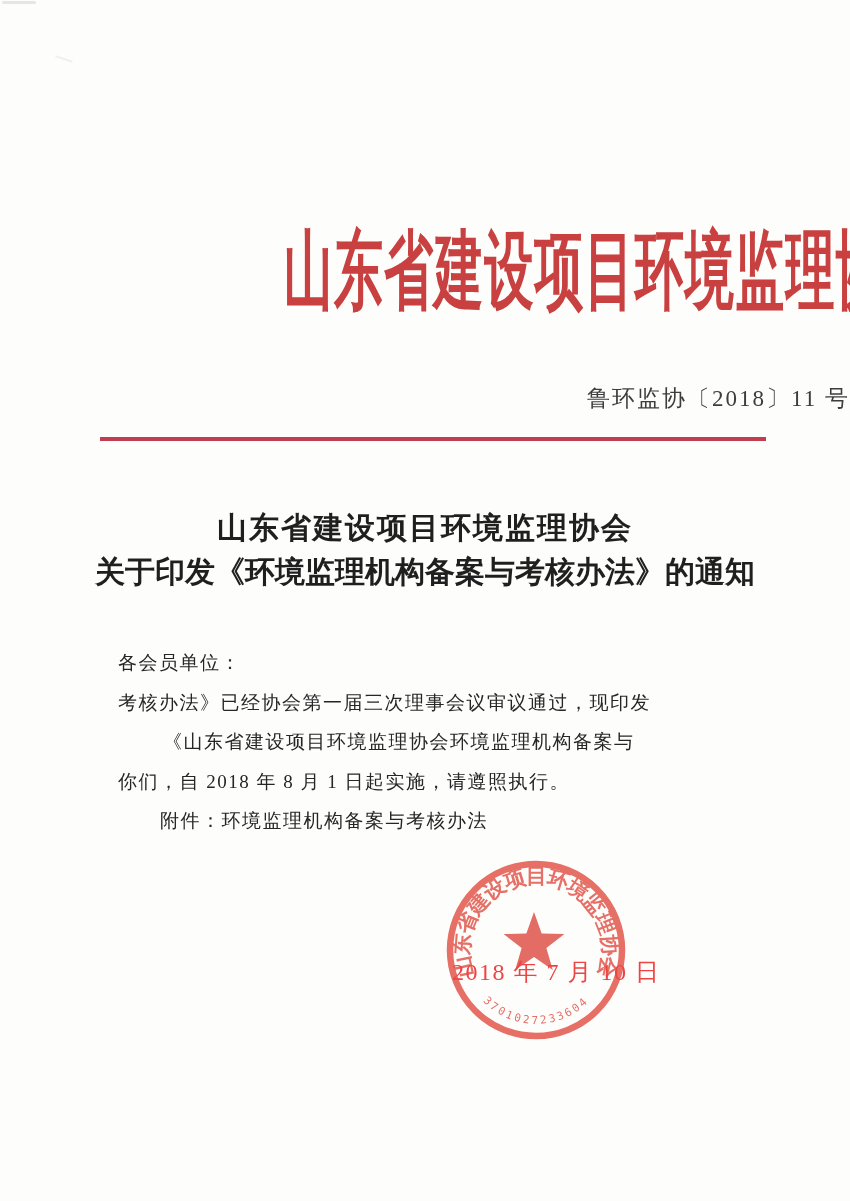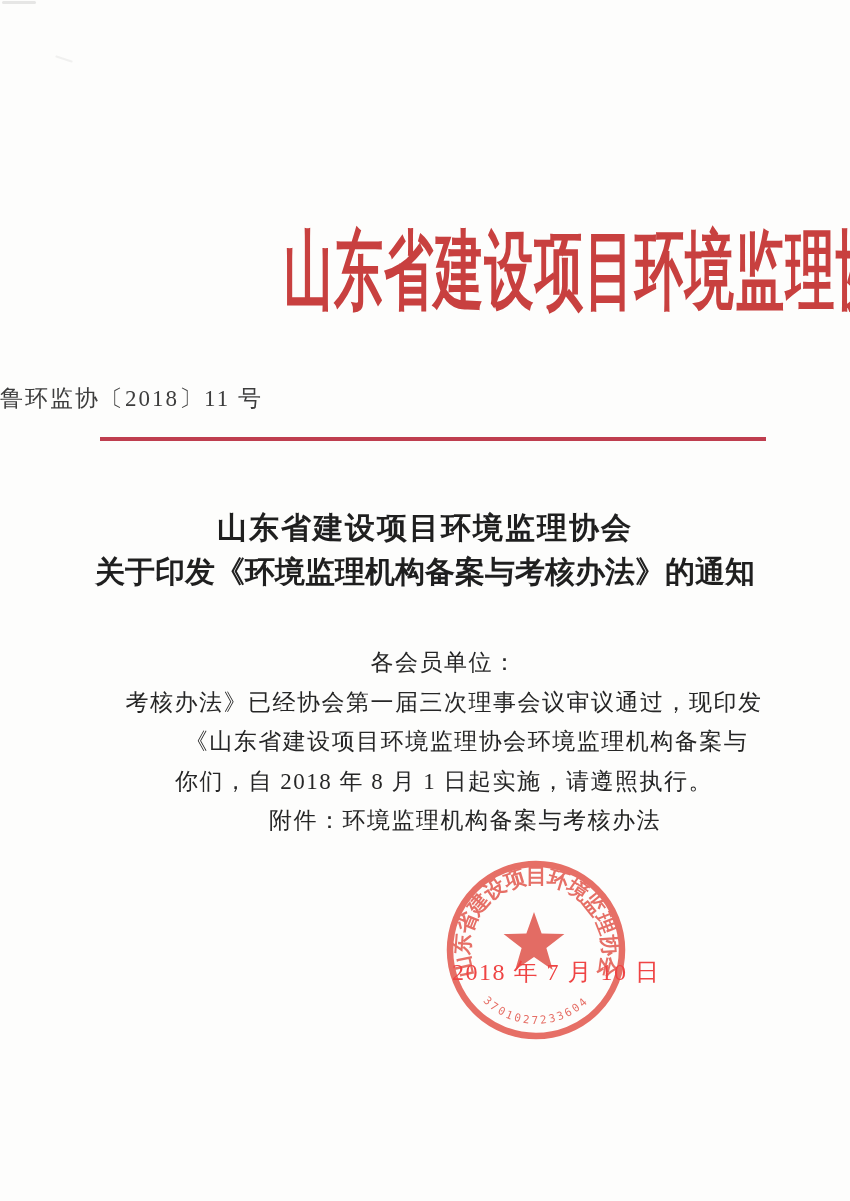--- a/index.html
+++ b/index.html
@@ -46,21 +46,21 @@
     transform: scaleX(0.57);
     transform-origin: 50% 50%;
   }
 
   
   .doc-number {
     position: absolute;
     top: 383px;
     left: 0;
     width: 850px;
-    text-align: left;
+    text-align: right;
     font-size: 23px;
     letter-spacing: 2px;
     color: #3d3d3d;
   }
 
   
   .red-rule {
     position: absolute;
     top: 437px;
     left: 100px;
@@ -89,26 +89,25 @@
     letter-spacing: 0px;
     line-height: 44px;
   }
 
   
   .doc-body {
     position: absolute;
     top: 643px;
     left: 118px;
     width: 652px;
-    font-size: 23px;
+    font-size: 19px;
     line-height: 39.5px;
     letter-spacing: 1.5px;
     color: #262626;
     white-space: nowrap;
-    text-align: center;
   }
   .b-line { height: 39.5px; }
   .b-line.indent-para { padding-left: 45px; }
   .b-line.indent-att  { padding-left: 42px; }
 
   
   .seal {
     position: absolute;
     left: 434px;
     top: 848px;

